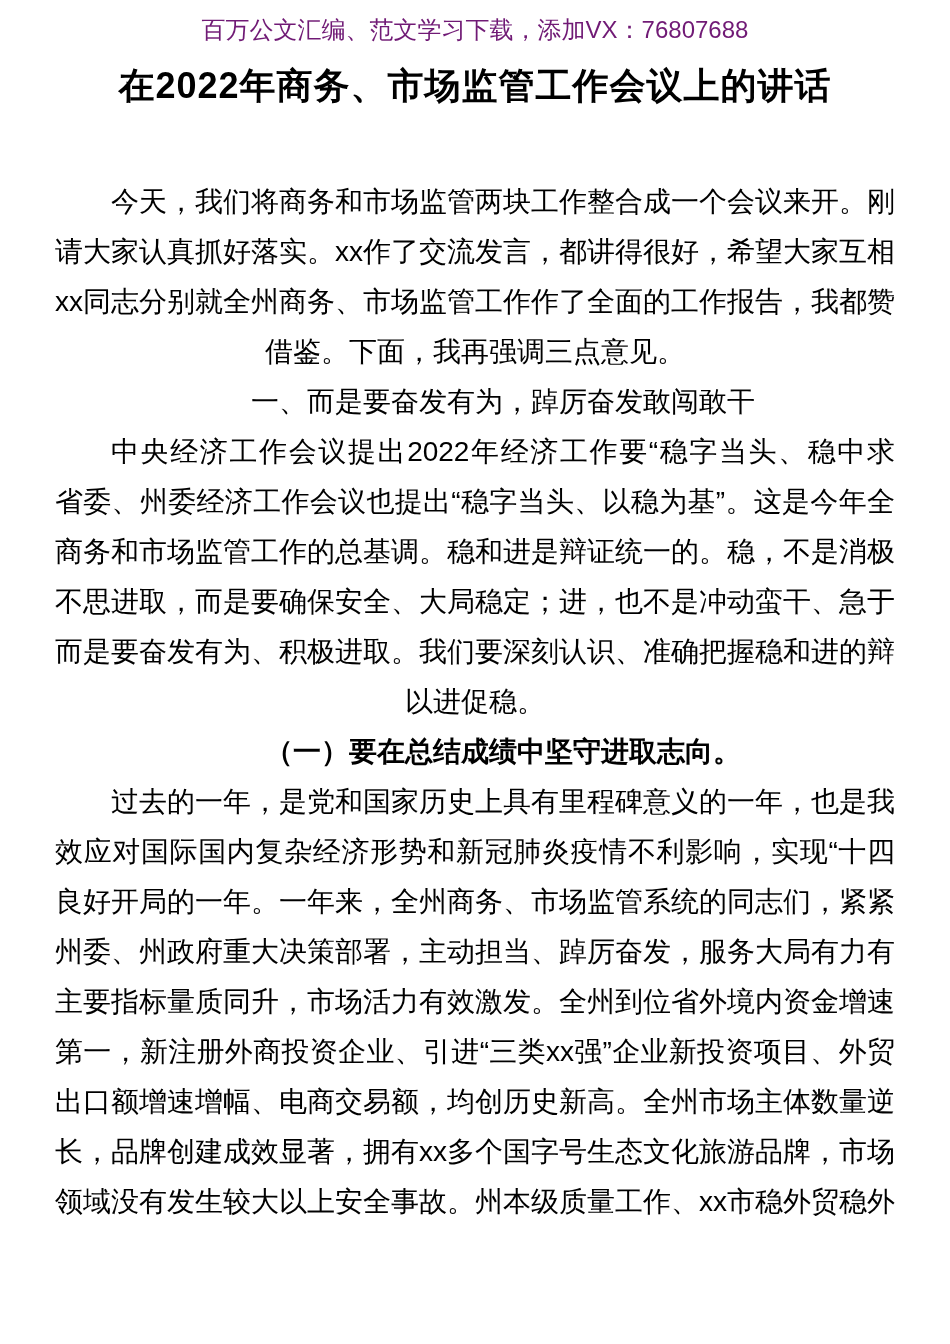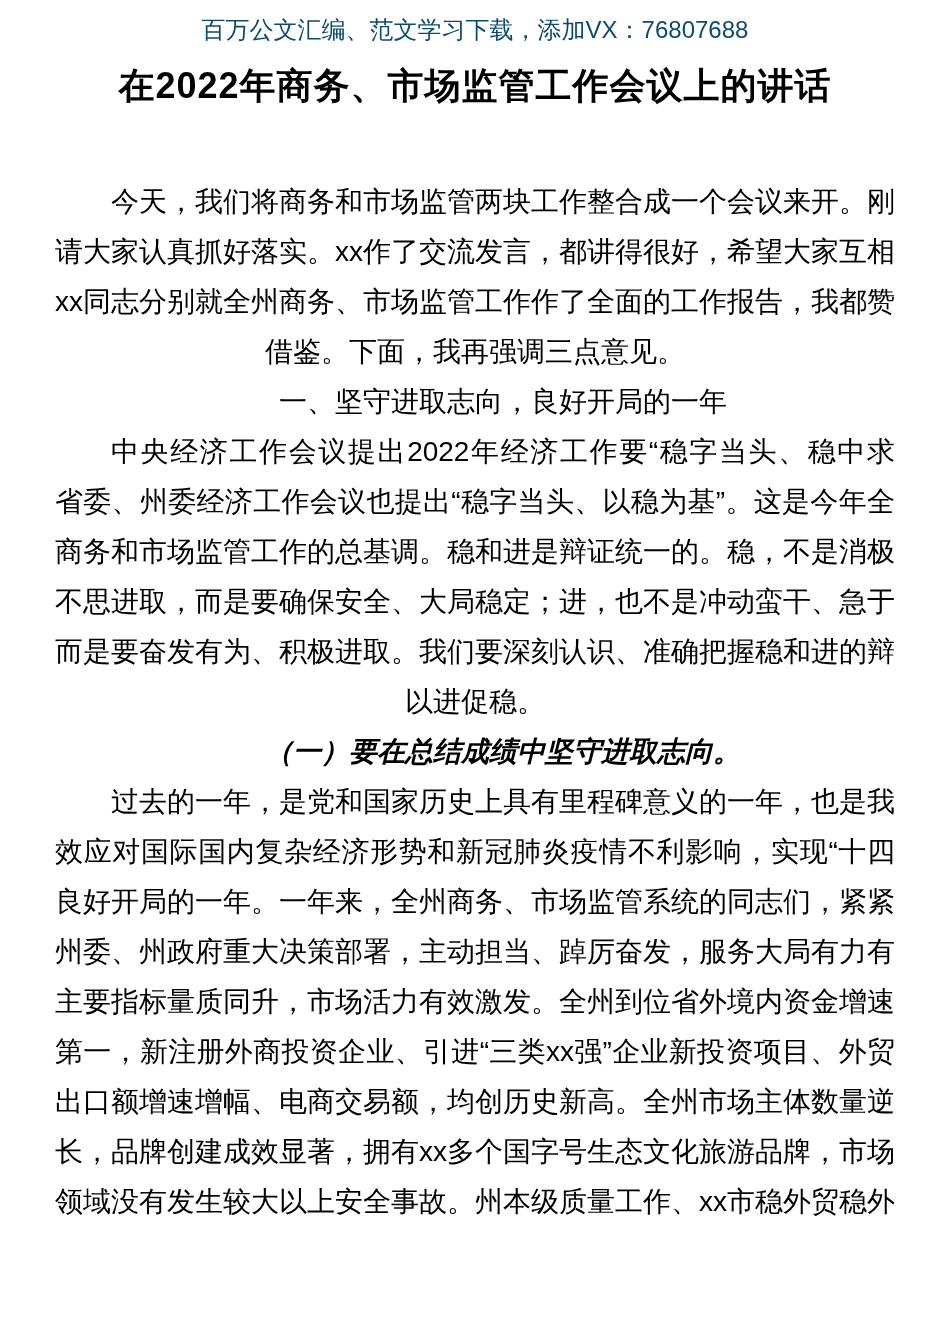--- a/index.html
+++ b/index.html
@@ -11,21 +11,21 @@
     font-family: "Liberation Sans", sans-serif;
     overflow: hidden;
   }
   .doc { width: 950px; height: 1344px; position: relative; }
 
   .annotation {
     padding-top: 16px;
     text-align: center;
     font-size: 24px;
     line-height: 28px;
-    color: #0c4a6e;
+    color: #701a75;
   }
 
   .title {
     margin: 18px 55px 0 55px;
     text-align: center;
     font-size: 36px;
     line-height: 48px;
     font-weight: 700;
     letter-spacing: 1px;
   }
@@ -42,36 +42,36 @@
     text-align: center;
     white-space: nowrap;
     overflow: hidden;
   }
   .line.fill {
     white-space: normal;
     text-align: justify;
     text-align-last: justify;
   }
   .line.indent { text-indent: 2em; }
-  .line.bold { font-weight: bold; font-style: italic; }
+  .line.bold { font-weight: bold; }
 </style>
 </head>
 <body>
 
 <div class="doc">
   <div class="annotation">百万公文汇编、范文学习下载，添加VX：76807688</div>
 
   <div class="title">在2022年商务、市场监管工作会议上的讲话</div>
 
   <div class="body-text" id="doc-body">
       <div class="line indent fill">今天，我们将商务和市场监管两块工作整合成一个会议来开。刚才，</div>
       <div class="line fill">请大家认真抓好落实。xx作了交流发言，都讲得很好，希望大家互相学习</div>
       <div class="line fill">xx同志分别就全州商务、市场监管工作作了全面的工作报告，我都赞同，</div>
       <div class="line">借鉴。下面，我再强调三点意见。</div>
-      <div class="line indent">一、坚守进取志向，良好开局的一年</div>
+      <div class="line indent">一、而是要奋发有为，踔厉奋发敢闯敢干</div>
       <div class="line indent fill">中央经济工作会议提出2022年经济工作要“稳字当头、稳中求进”；</div>
       <div class="line fill">省委、州委经济工作会议也提出“稳字当头、以稳为基”。这是今年全州</div>
       <div class="line fill">商务和市场监管工作的总基调。稳和进是辩证统一的。稳，不是消极应对、</div>
       <div class="line fill">不思进取，而是要确保安全、大局稳定；进，也不是冲动蛮干、急于求成，</div>
       <div class="line fill">而是要奋发有为、积极进取。我们要深刻认识、准确把握稳和进的辩证法，</div>
       <div class="line">以进促稳。</div>
       <div class="line indent bold">（一）要在总结成绩中坚守进取志向。</div>
       <div class="line indent fill">过去的一年，是党和国家历史上具有里程碑意义的一年，也是我州有</div>
       <div class="line fill">效应对国际国内复杂经济形势和新冠肺炎疫情不利影响，实现“十四五”</div>
       <div class="line fill">良好开局的一年。一年来，全州商务、市场监管系统的同志们，紧紧围绕</div>

